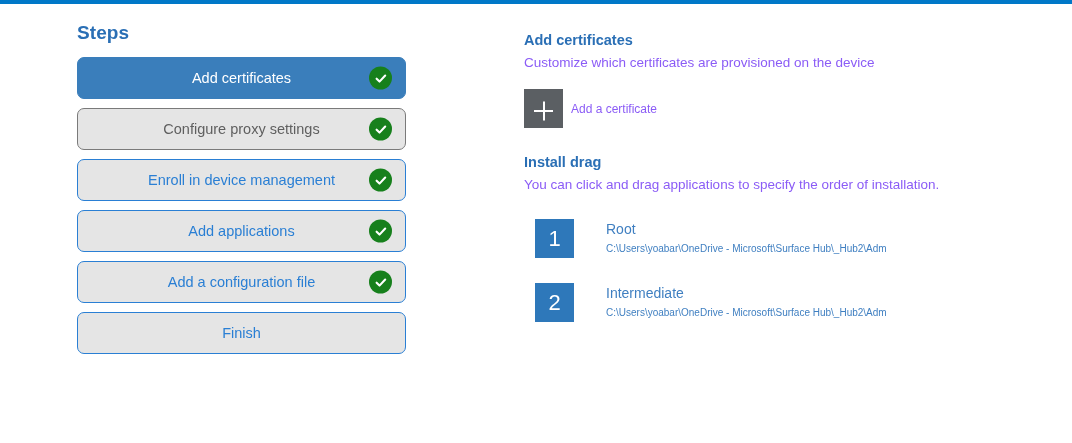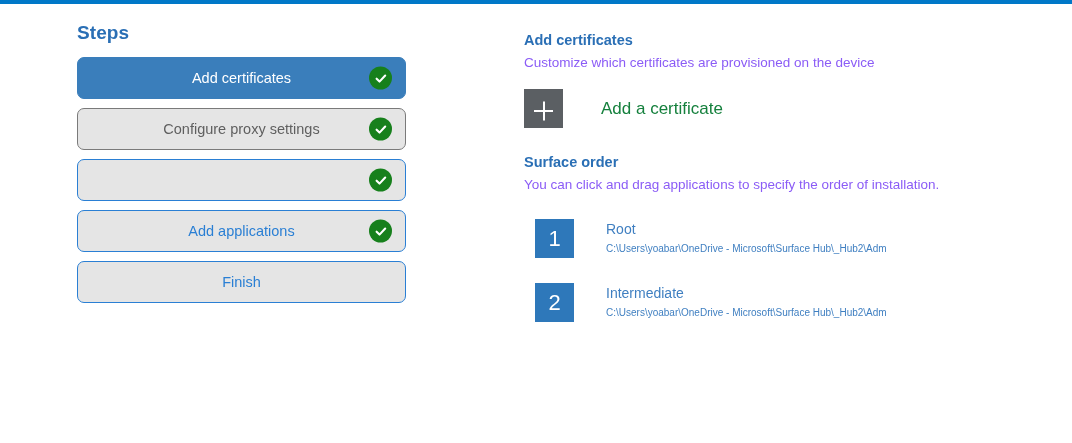--- a/index.html
+++ b/index.html
@@ -145,23 +145,23 @@
   }
   #add-cert-square::after {
     top: 22px;
     left: 50%;
     height: 2px;
     width: 19px;
     margin-left: -9.5px;
     transform: translateY(-50%);
   }
   #add-cert-label {
-    font-size: 17px;
-    color: #15803d;
-    margin-left: 38px;
+    font-size: 12px;
+    color: #8b5cf6;
+    margin-left: 8px;
     line-height: 18px;
     cursor: pointer;
   }
 
   
   #install-order-block { margin-top: 25px; }
 
   .order-item {
     display: flex;
     align-items: flex-start;
@@ -213,28 +213,37 @@
       </div>
       <div class="step-btn w-check muted">
         <span class="step-label">Configure proxy settings</span>
         <span class="step-check">
           <svg width="14" height="14" viewBox="0 0 14 14">
             <path d="M2.6 7.2 L5.5 10.1 L11.2 4.0" fill="none" stroke="#ffffff" stroke-width="2.1" stroke-linecap="round" stroke-linejoin="round"></path>
           </svg>
         </span>
       </div>
       <div class="step-btn w-check">
+        <span class="step-label">Enroll in device management</span>
         <span class="step-check">
           <svg width="14" height="14" viewBox="0 0 14 14">
             <path d="M2.6 7.2 L5.5 10.1 L11.2 4.0" fill="none" stroke="#ffffff" stroke-width="2.1" stroke-linecap="round" stroke-linejoin="round"></path>
           </svg>
         </span>
       </div>
       <div class="step-btn w-check">
         <span class="step-label">Add applications</span>
+        <span class="step-check">
+          <svg width="14" height="14" viewBox="0 0 14 14">
+            <path d="M2.6 7.2 L5.5 10.1 L11.2 4.0" fill="none" stroke="#ffffff" stroke-width="2.1" stroke-linecap="round" stroke-linejoin="round"></path>
+          </svg>
+        </span>
+      </div>
+      <div class="step-btn w-check">
+        <span class="step-label">Add a configuration file</span>
         <span class="step-check">
           <svg width="14" height="14" viewBox="0 0 14 14">
             <path d="M2.6 7.2 L5.5 10.1 L11.2 4.0" fill="none" stroke="#ffffff" stroke-width="2.1" stroke-linecap="round" stroke-linejoin="round"></path>
           </svg>
         </span>
       </div>
       <div class="step-btn w-plain">
         <span class="step-label">Finish</span>
       </div>
     </div>
@@ -244,21 +253,21 @@
 
   <h2 class="sec-title">Add certificates</h2>
   <p class="sec-sub">Customize which certificates are provisioned on the device</p>
 
   <div id="add-cert-row">
     <div id="add-cert-square"></div>
     <span id="add-cert-label">Add a certificate</span>
   </div>
 
   <div id="install-order-block">
-    <h2 class="sec-title">Surface order</h2>
+    <h2 class="sec-title">Install drag</h2>
     <p class="sec-sub">You can click and drag applications to specify the order of installation.</p>
     <div id="install-order-list">
         <div class="order-item">
           <div class="order-num">1</div>
           <div class="order-text">
             <div class="order-name">Root</div>
             <div class="order-path">C:\Users\yoabar\OneDrive - Microsoft\Surface Hub\_Hub2\Adm</div>
           </div>
         </div>
         <div class="order-item">

